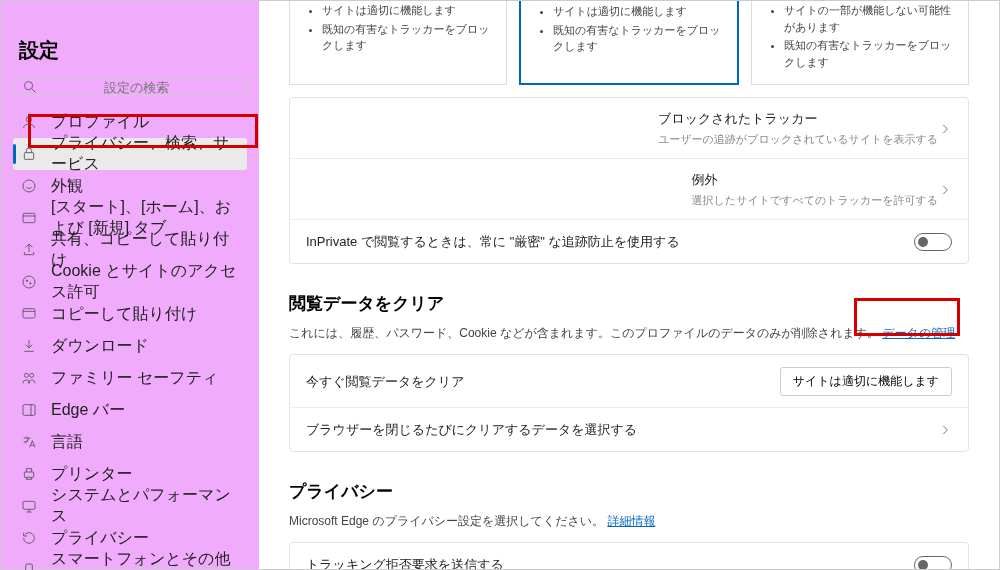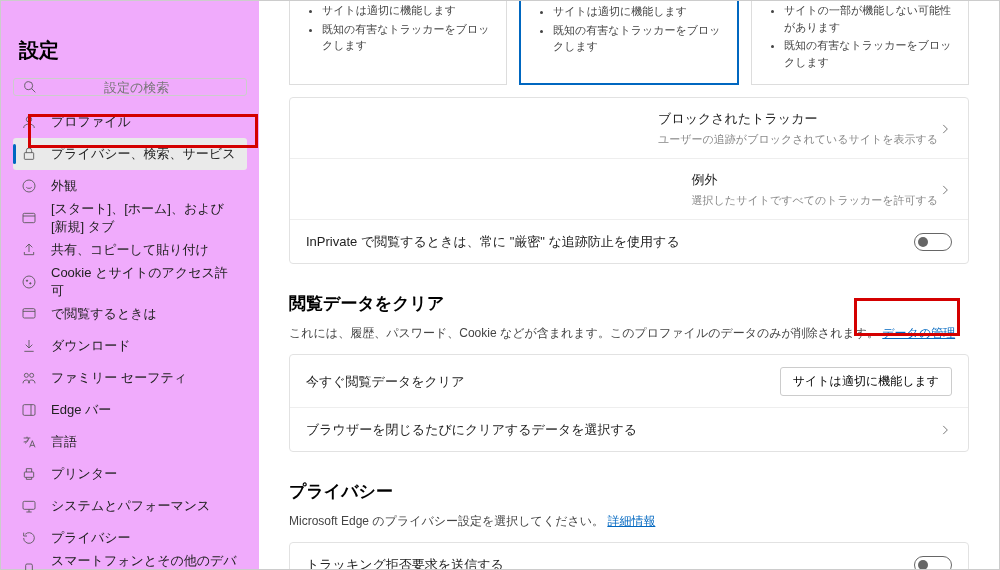--- a/index.html
+++ b/index.html
@@ -3,21 +3,21 @@
 <meta charset="utf-8">
 <style>
 * { margin: 0; padding: 0; box-sizing: border-box; font-family: "Segoe UI", "Meiryo", sans-serif; }
 body { background: #f7f7f7; width: 1000px; height: 570px; overflow: hidden; position: relative; }
 .container { display: flex; height: 570px; border: 1px solid #ccc; background: #fff; }
 .sidebar { width: 258px; padding: 36px 12px 12px 12px; background: #f0abfc; display: flex; flex-direction: column; }
 .title { font-size: 20px; font-weight: 600; margin-bottom: 14px; padding-left: 6px; }
 .search-box { display: flex; align-items: center; border: 1px solid #ccc; border-radius: 3px; height: 32px; padding: 0 8px; margin-bottom: 10px; gap: 46px; }
 .search-box input { border: none; outline: none; font-size: 13px; flex: 1; margin-left: 6px; color: #666; background: transparent; }
 .nav { display: flex; flex-direction: column; }
-.nav-item { display: flex; align-items: center; height: 32px; padding: 0 8px; font-size: 13px; color: #222; border-radius: 3px; cursor: pointer; }
+.nav-item { display: flex; align-items: center; height: 32px; padding: 0 8px; font-size: 16px; color: #222; border-radius: 3px; cursor: pointer; }
 .nav-item.active { background: #eaeaea; position: relative; }
 .nav-item.active::before { content: ""; position: absolute; left: 0; top: 6px; bottom: 6px; width: 3px; background: #0067c0; border-radius: 2px; }
 .nav-icon { width: 16px; height: 16px; display: flex; align-items: center; justify-content: center; margin-right: 14px; color: #555; }
 .nav-icon svg { width: 16px; height: 16px; stroke: currentColor; fill: none; stroke-width: 1.3; }
 .main { flex: 1; padding: 0 30px 20px 30px; overflow-y: auto; }
 .main::-webkit-scrollbar { width: 6px; }
 .main::-webkit-scrollbar-thumb { background: #ccc; border-radius: 3px; }
 .cards-row { display: flex; gap: 12px; margin-bottom: 12px; margin-top: -2px; }
 .card { flex: 1; border: 1px solid #ddd; border-radius: 0; padding: 2px 14px 12px 14px; font-size: 11px; color: #444; }
 .card.cut { padding-top: 0; }
@@ -114,21 +114,21 @@
           </span>
         <span>Cookie とサイトのアクセス許可</span>
       </div>
       <div class="nav-item">
         <span class="nav-icon">
             <svg viewBox="0 0 24 24">
               <rect x="3" y="4" width="18" height="14" rx="2"></rect>
               <path d="M3 8h18"></path>
             </svg>
           </span>
-        <span>で閲覧するときは</span>
+        <span>コピーして貼り付け</span>
       </div>
       <div class="nav-item">
         <span class="nav-icon">
             <svg viewBox="0 0 24 24">
               <path d="M12 3v12M7 10l5 5 5-5M5 20h14"></path>
             </svg>
           </span>
         <span>ダウンロード</span>
       </div>
       <div class="nav-item">

